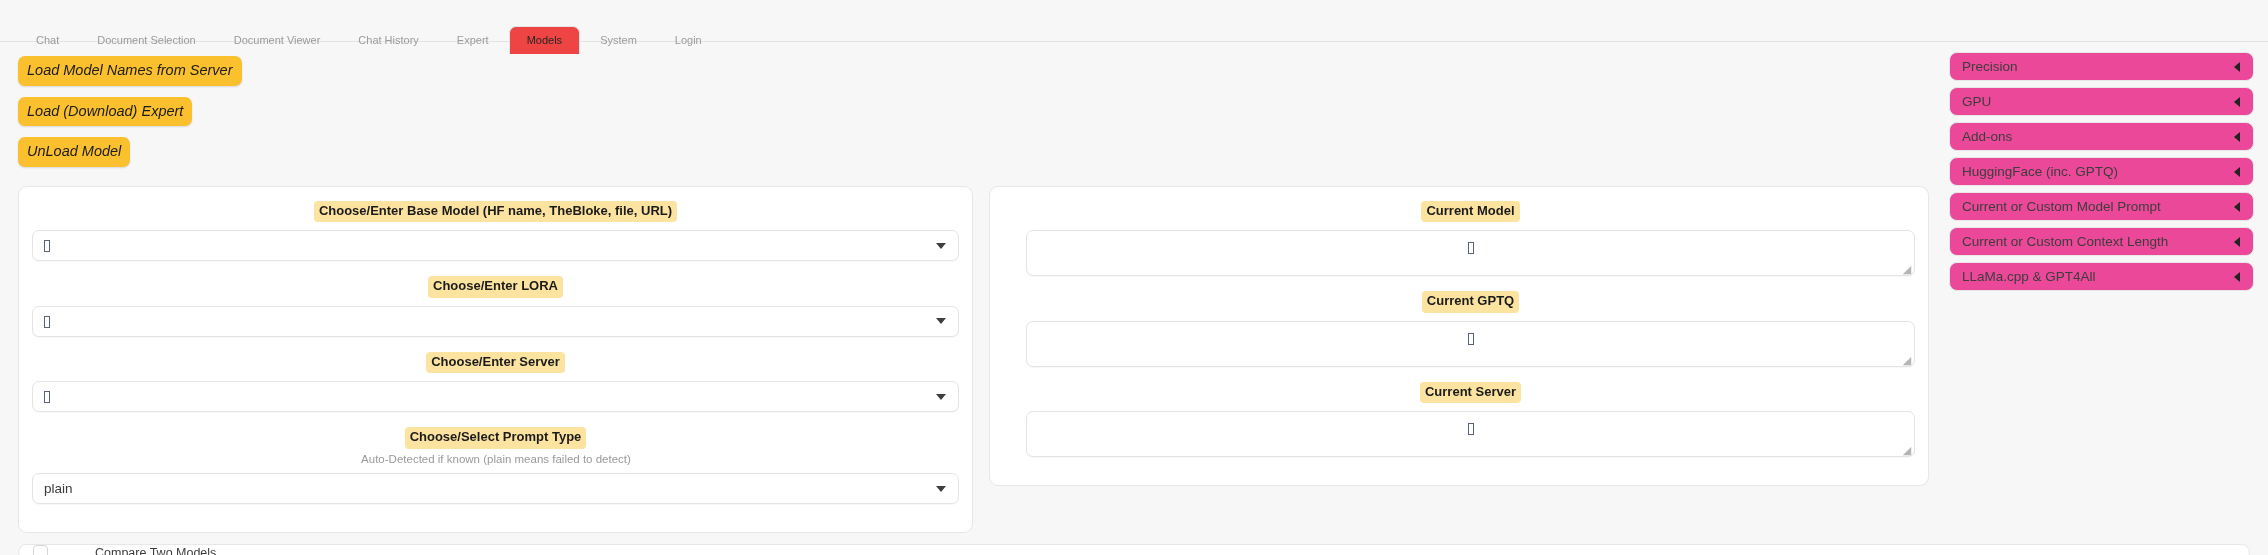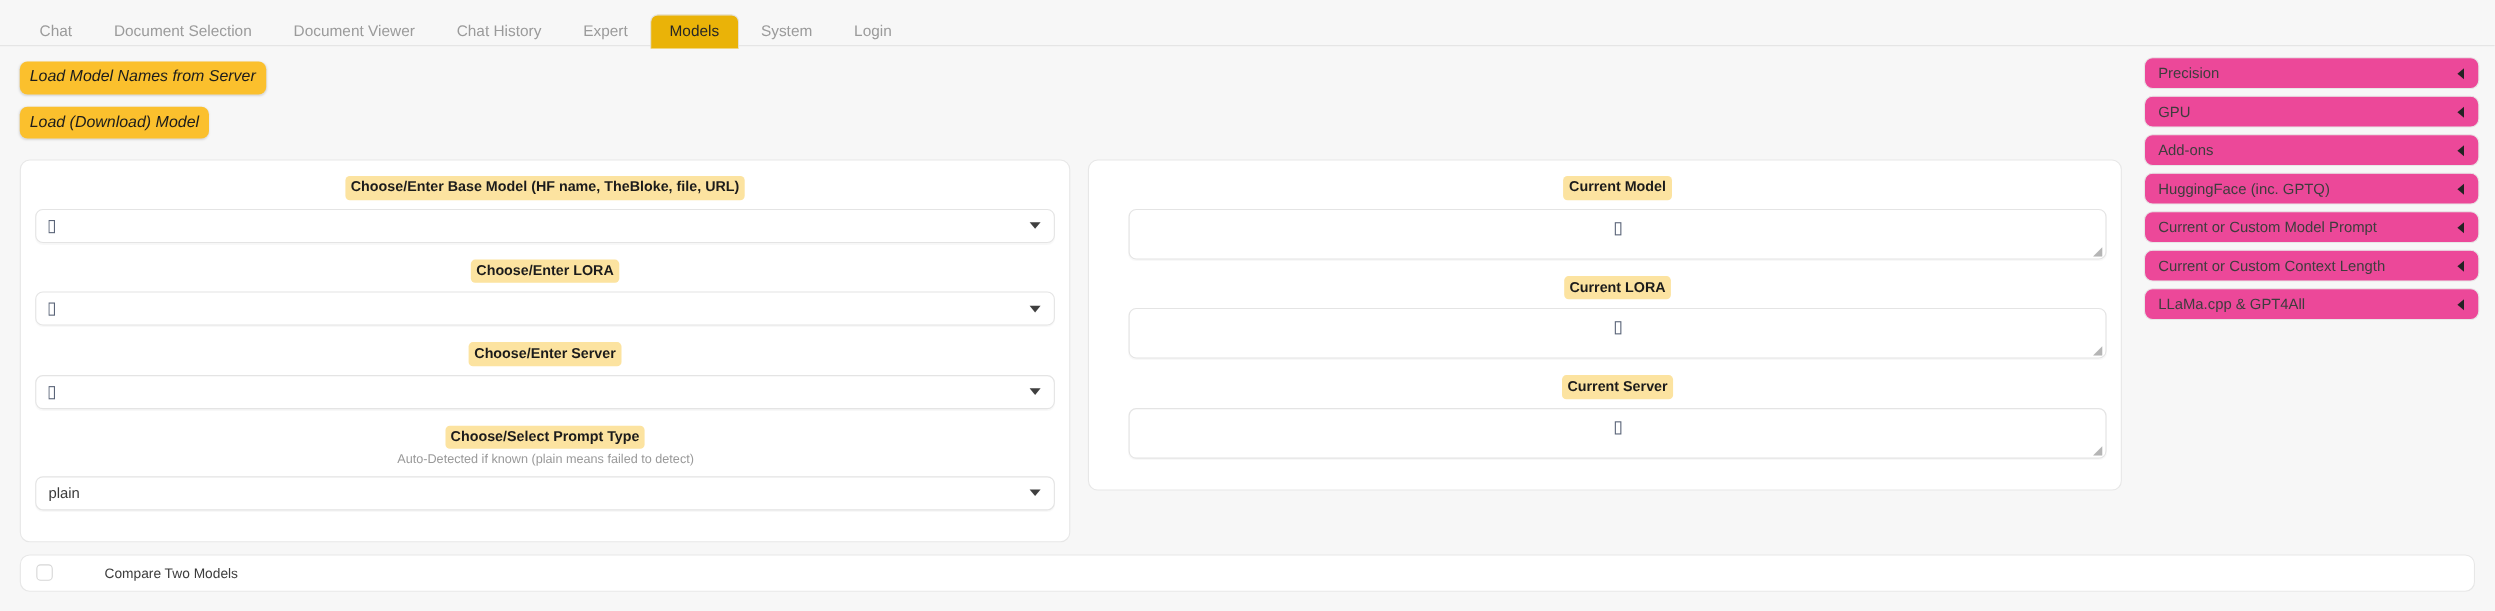--- a/index.html
+++ b/index.html
@@ -15,35 +15,35 @@
   .tabbar {
     height: 42px;
     display: flex;
     align-items: flex-end;
     padding: 0 18px;
     background: #f7f7f7;
     border-bottom: 1px solid #e3e3e3;
     position: relative;
   }
   .tab {
-    font-size: 14px;
+    font-size: 11px;
     color: #9b9b9b;
     padding: 7px 17px 8px 17px;
     margin-right: 2px;
     line-height: 1.1;
     border: 1px solid transparent;
     border-bottom: none;
     border-radius: 7px 7px 0 0;
     cursor: pointer;
     white-space: nowrap;
     position: relative;
-    top: 3px;
+    top: 13px;
   }
   .tab.active {
-    background: #eab308;
+    background: #ef4444;
     color: #262626;
     border-color: #e3e3e3;
   }
 
   
   .page {
     padding: 10px 18px 0 18px;
     height: calc(100% - 42px);
     display: flex;
     flex-direction: column;
@@ -229,21 +229,24 @@
 
   <div class="content-row">
 
     <div class="left-col">
 
       <div class="actions">
         <div class="btn-row">
           <button class="btn">Load Model Names from Server</button>
         </div>
         <div class="btn-row">
-          <button class="btn">Load (Download) Model</button>
+          <button class="btn">Load (Download) Expert</button>
+        </div>
+        <div class="btn-row">
+          <button class="btn">UnLoad Model</button>
         </div>
       </div>
 
       <div style="display:flex; gap:16px; align-items:flex-start;">
 
         <div class="panel panel-left">
 
           <div class="field">
             <span class="lbl">Choose/Enter Base Model (HF name, TheBloke, file, URL)</span>
             <div class="combo">
@@ -283,21 +286,21 @@
 
           <div class="field">
             <span class="lbl">Current Model</span>
             <div class="tbox">
               <span class="tofu"></span>
               <span class="resize-grip">◢</span>
             </div>
           </div>
 
           <div class="field">
-            <span class="lbl">Current LORA</span>
+            <span class="lbl">Current GPTQ</span>
             <div class="tbox">
               <span class="tofu"></span>
               <span class="resize-grip">◢</span>
             </div>
           </div>
 
           <div class="field">
             <span class="lbl">Current Server</span>
             <div class="tbox">
               <span class="tofu"></span>

